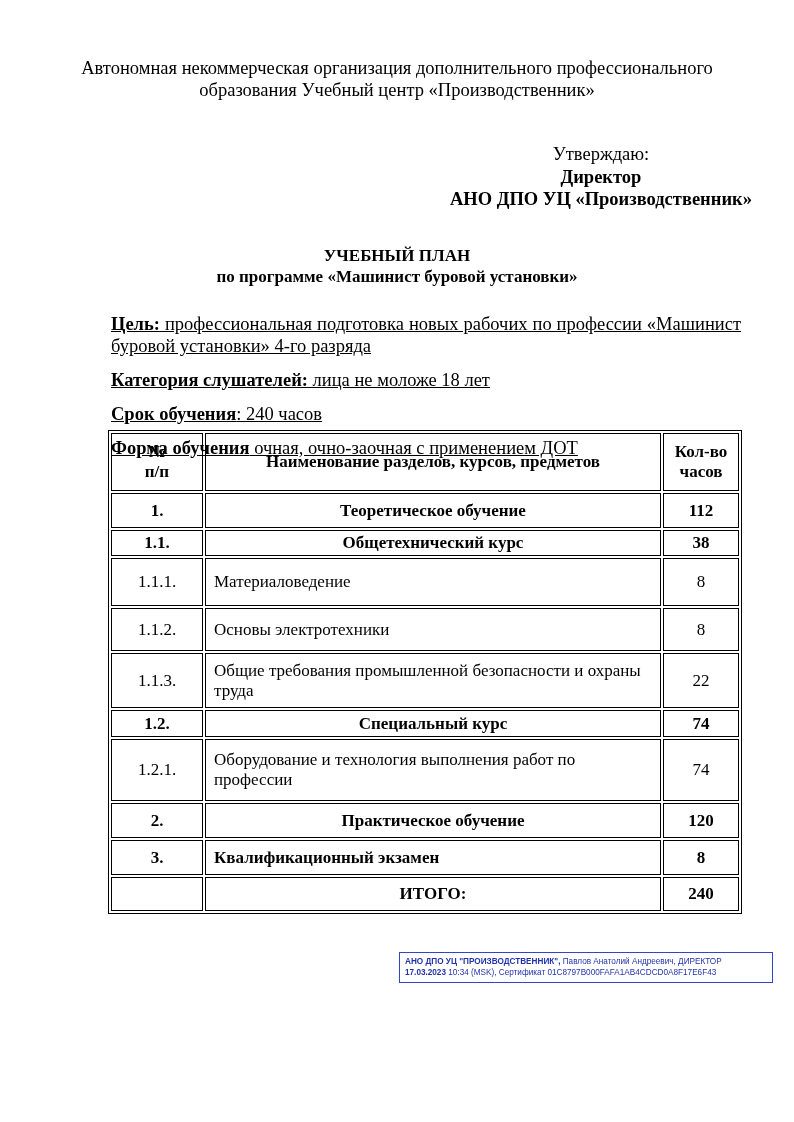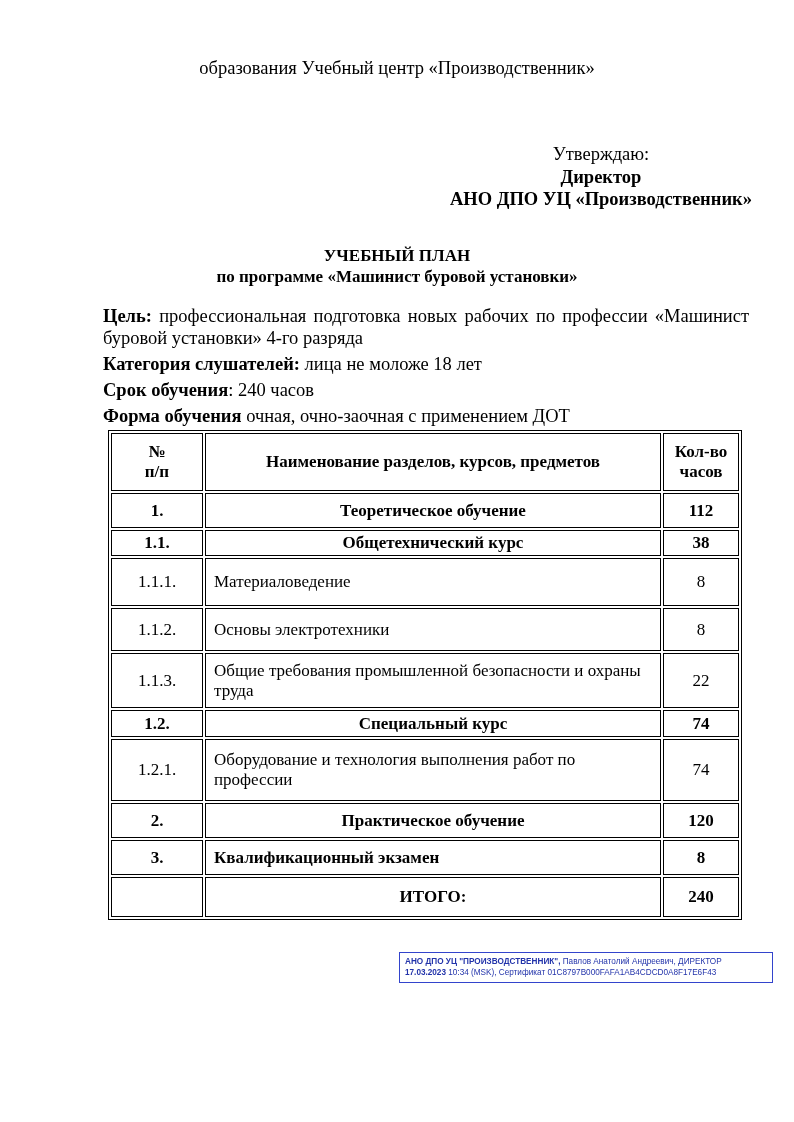--- a/index.html
+++ b/index.html
@@ -18,21 +18,21 @@
   }
   .approve .b { font-weight: bold; }
   .title {
     position: absolute; left: 40px; width: 714px; top: 245px;
     text-align: center; font-size: 17px; line-height: 21px; font-weight: bold;
   }
   .meta {
     position: absolute; left: 99px; width: 654px; top: 301px;
     font-size: 18.5px; line-height: 22px; text-align: justify;
   }
-  .meta p { margin: 4px; }
+  .meta p { margin: 12px; text-decoration: underline; }
   .meta .k { font-weight: bold; }
   table.plan {
     position: absolute; left: 108px; top: 430px; width: 634px;
     border-collapse: separate; border-spacing: 2px;
     border: 1px solid #000;
     font-size: 17px;
   }
   table.plan td, table.plan th {
     border: 1px solid #000; padding: 2px 8px; vertical-align: middle;
     line-height: 20px;
@@ -49,20 +49,21 @@
     font-family: "Liberation Sans", "DejaVu Sans", sans-serif;
     font-size: 8.2px; line-height: 11px; color: #2233aa; padding: 3px 5px;
     white-space: nowrap; overflow: hidden;
   }
   .sig .b { font-weight: bold; }
 </style>
 </head>
 <body>
 
 <div class="org">
+  <div>Автономная некоммерческая организация дополнительного профессионального</div>
   <div>образования Учебный центр «Производственник»</div>
 </div>
 
 <div class="approve">
   <div>Утверждаю:</div>
   <div class="b">Директор</div>
   <div class="b">АНО ДПО УЦ «Производственник»</div>
 </div>
 
 <div class="title">
@@ -122,21 +123,21 @@
   <tr class="bold" style="height:35px">
     <td class="c-num">2.</td>
     <td class="center">Практическое обучение</td>
     <td class="c-hrs">120</td>
   </tr>
   <tr class="bold" style="height:35px">
     <td class="c-num">3.</td>
     <td class="left">Квалификационный экзамен</td>
     <td class="c-hrs">8</td>
   </tr>
-  <tr class="bold" style="height:40px">
+  <tr class="bold" style="height:34px">
     <td class="c-num"></td>
     <td class="center">ИТОГО:</td>
     <td class="c-hrs">240</td>
   </tr>
 </tbody>
   </table>
 
 <div class="sig">
   <div><span class="b">АНО ДПО УЦ "ПРОИЗВОДСТВЕННИК",</span><span> Павлов Анатолий Андреевич, ДИРЕКТОР</span></div>
   <div><span class="b">17.03.2023</span><span> 10:34 (MSK), Сертификат 01C8797B000FAFA1AB4CDCD0A8F17E6F43</span></div>

